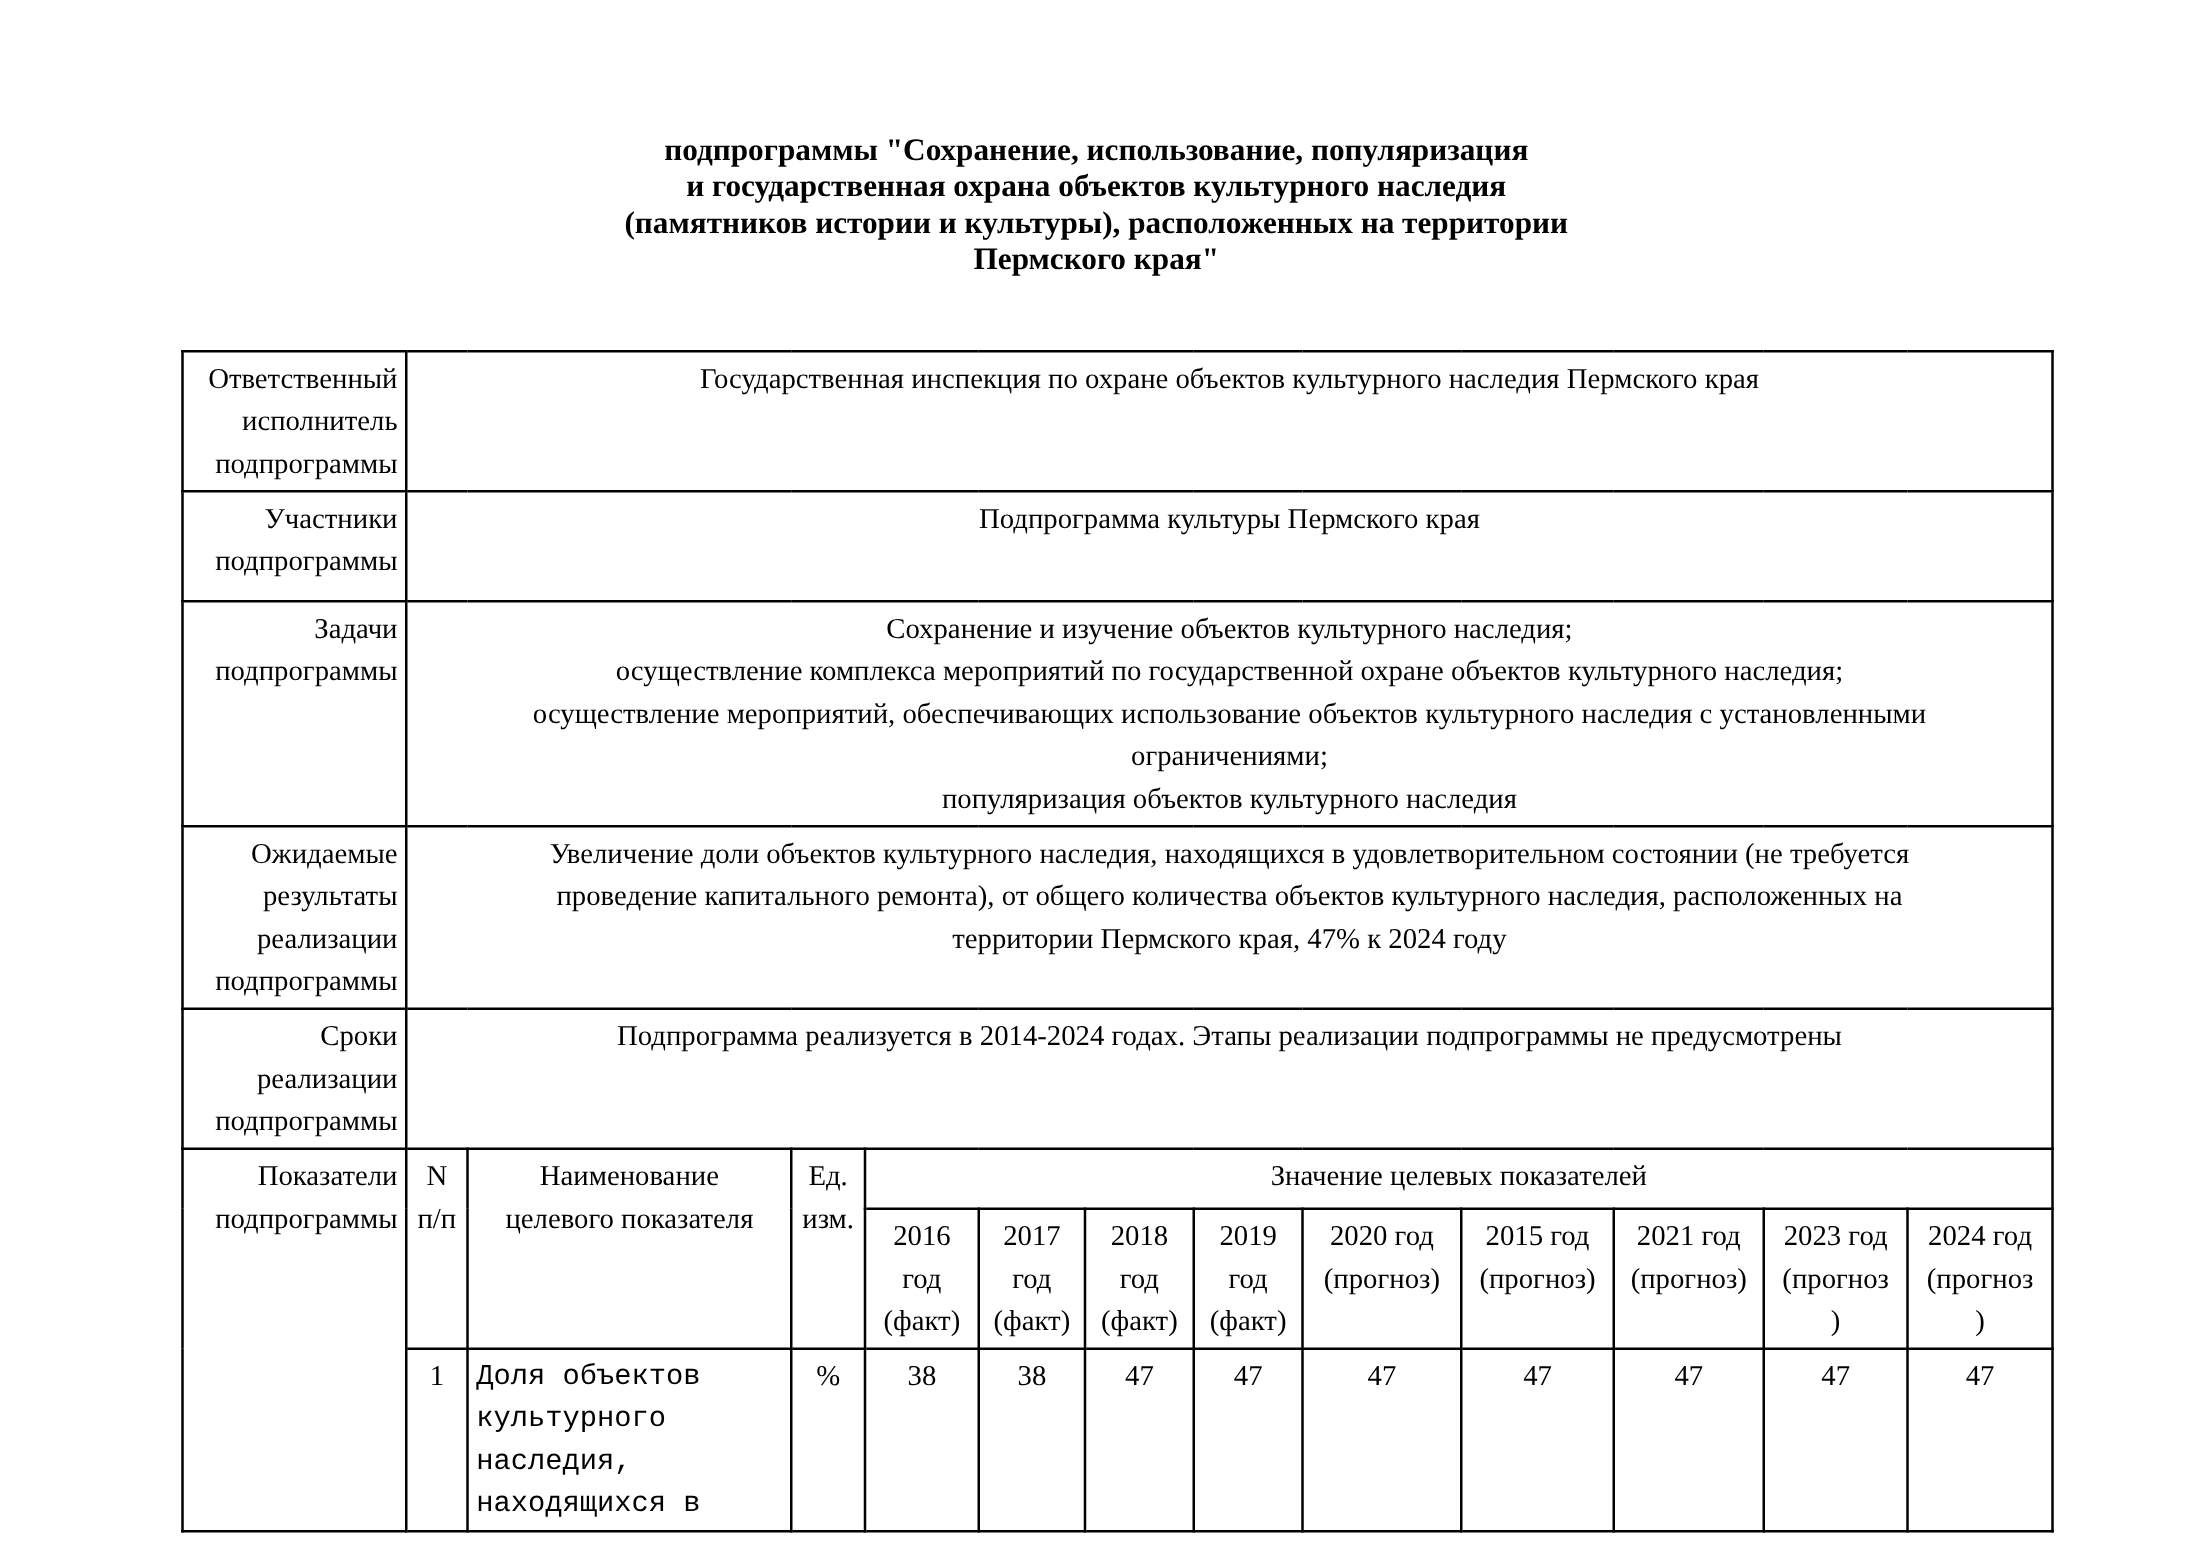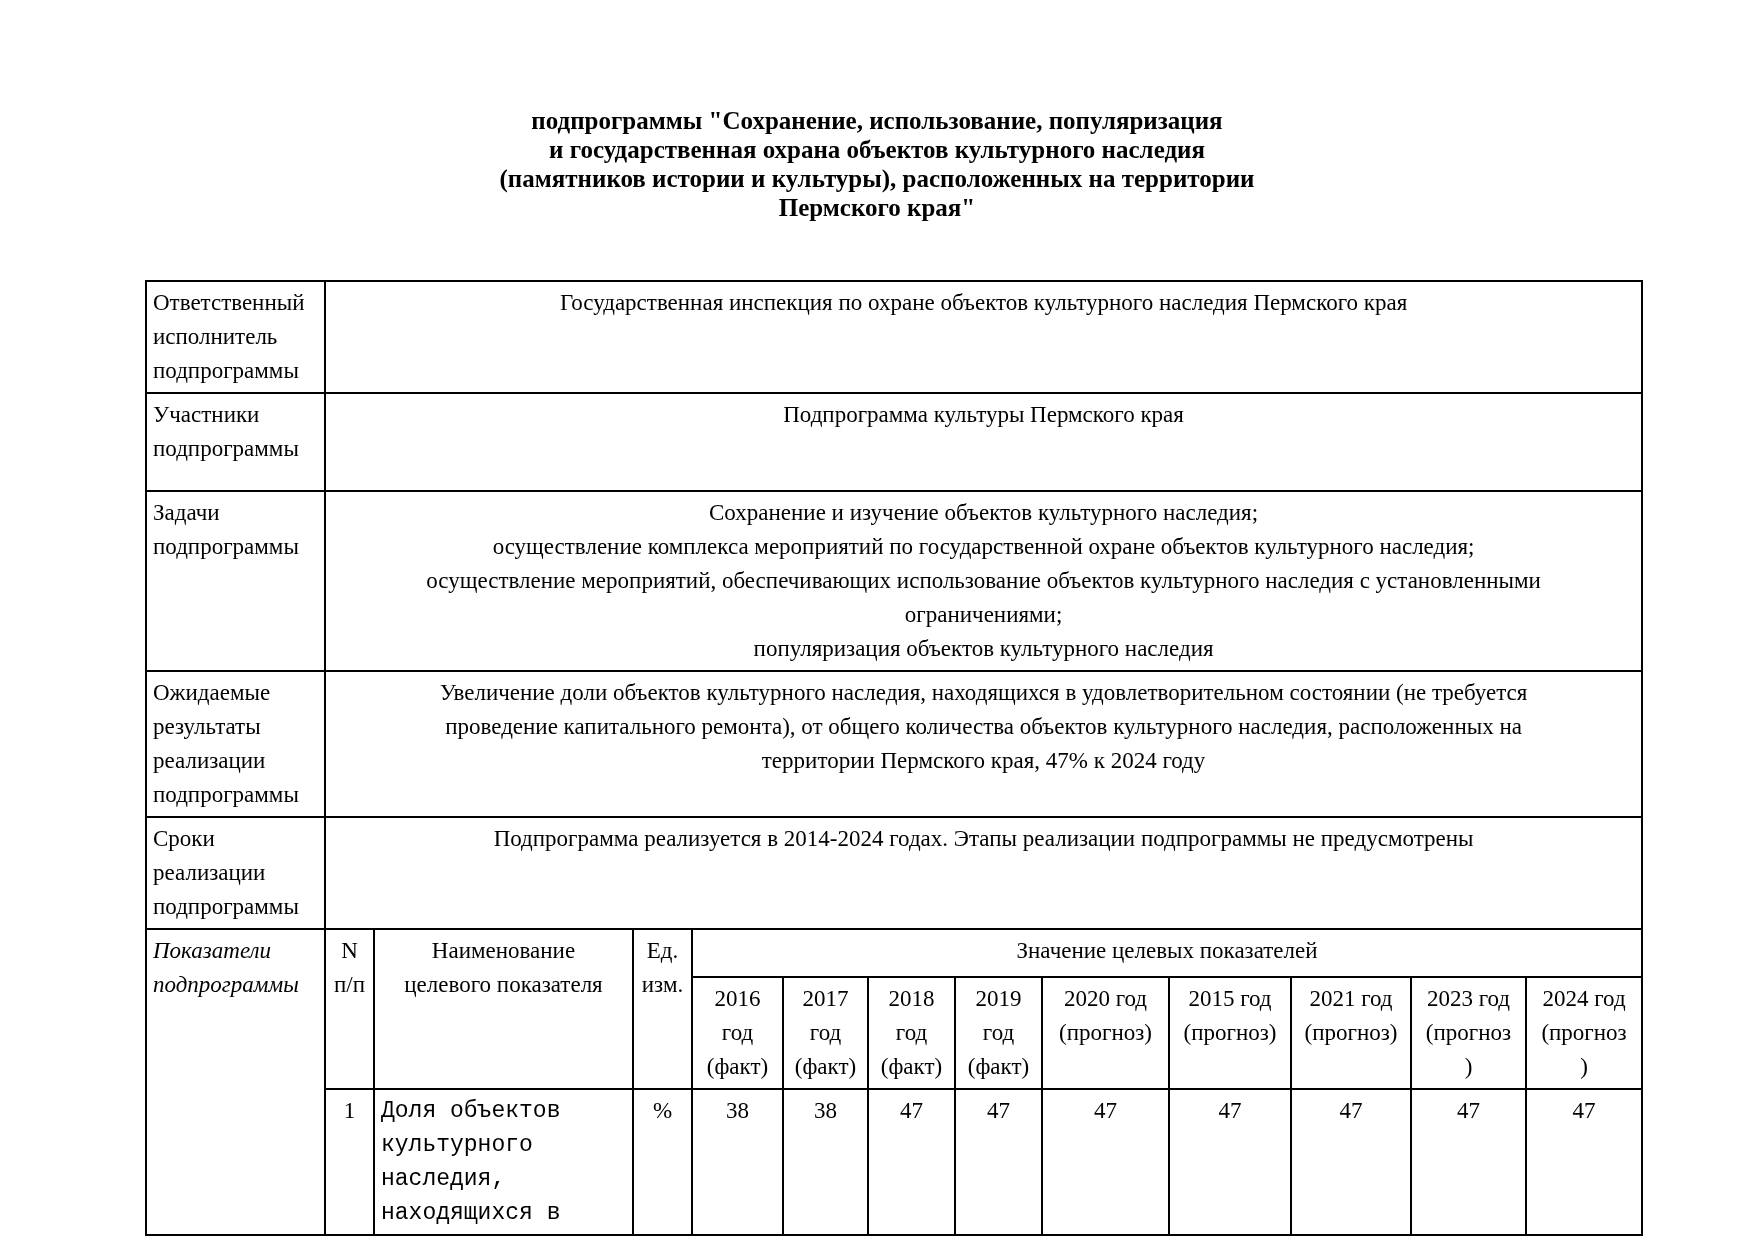--- a/index.html
+++ b/index.html
@@ -35,28 +35,28 @@
     font-size: 23px;
     font-weight: normal;
     line-height: 34px;
     vertical-align: top;
     padding: 4px 6px;
     overflow: hidden;
     box-sizing: border-box;
   }
   .lbl {
     white-space: pre-line;
-    text-align: left;
+    text-align: right;
   }
   .val {
     white-space: pre-line;
     text-align: center;
     padding-left: 10px;
   }
-  .mid { vertical-align: middle; font-style: italic; }
+  .mid { vertical-align: middle; }
   .hc {
     text-align: center;
     vertical-align: middle;
     white-space: pre-line;
     line-height: 30px;
     padding: 2px 3px;
   }
   .num {
     text-align: center;
     white-space: pre-line;
@@ -101,21 +101,21 @@
     </colgroup>
 
     <tbody>
         <tr style="height:106px">
       <td class="lbl">Ответственный
 исполнитель
 подпрограммы</td>
       <td class="val" colspan="12">Государственная инспекция по охране объектов культурного наследия Пермского края</td>
     </tr>
 
-    <tr style="height:98px">
+    <tr style="height:88px">
       <td class="lbl">Участники
 подпрограммы</td>
       <td class="val" colspan="12">Подпрограмма культуры Пермского края</td>
     </tr>
 
     <tr style="height:168px">
       <td class="lbl">Задачи
 подпрограммы</td>
       <td class="val" colspan="12">Сохранение и изучение объектов культурного наследия;
 осуществление комплекса мероприятий по государственной охране объектов культурного наследия;

